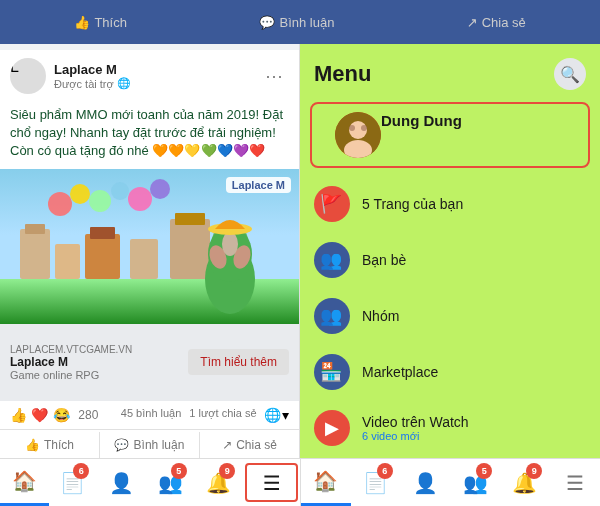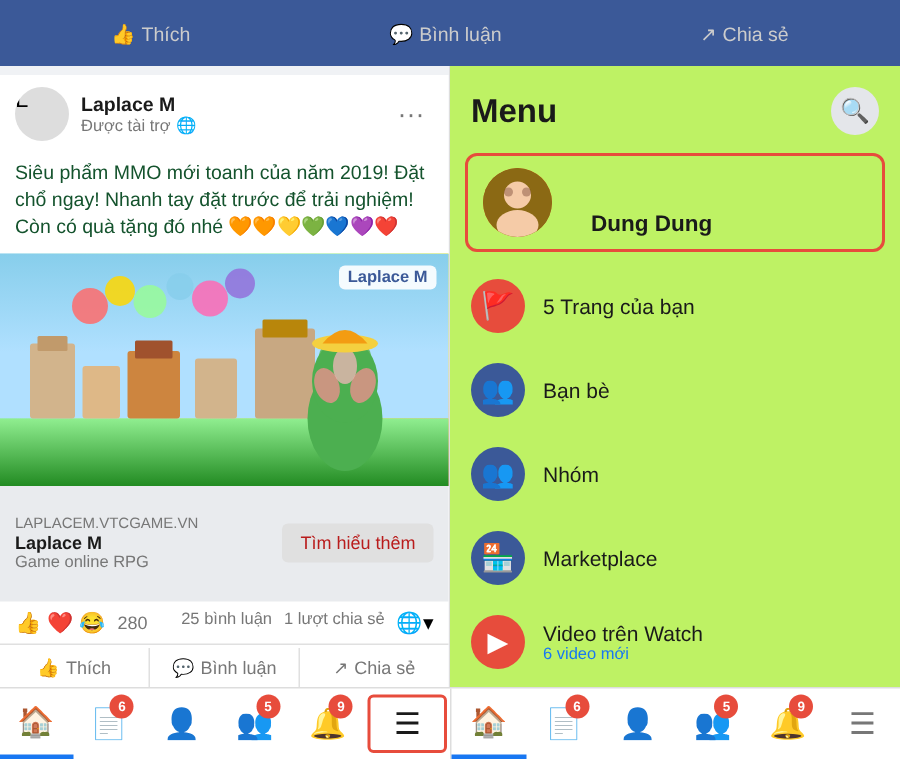--- a/index.html
+++ b/index.html
@@ -210,26 +210,26 @@
       display: flex;
       align-items: center;
       justify-content: center;
       cursor: pointer;
       font-size: 16px;
     }
 
     
     .menu-profile {
       margin: 4px 10px;
-      padding: 8px 10px;
+      padding: 8px 23px;
       border-radius: 8px;
       border: 2px solid #e74c3c;
       display: flex;
-      align-items: flex-end;
-      gap: 26px;
+      align-items: flex-start;
+      gap: 0;
       cursor: pointer;
     }
     .profile-avatar {
       width: 46px;
       height: 46px;
       border-radius: 50%;
       overflow: hidden;
       flex-shrink: 0;
     }
     .profile-avatar-inner {
@@ -458,21 +458,21 @@
       </div>
 
       <div class="post-stats">
         <div style="display:flex;align-items:center;gap:4px;">
           <span style="font-size:14px;">👍</span>
           <span style="font-size:14px;">❤️</span>
           <span style="font-size:14px;">😂</span>
           <span class="reaction-count">280</span>
         </div>
         <div style="display:flex;gap:8px;">
-          <span class="post-comment-share">25 bình luận</span>
+          <span class="post-comment-share">45 bình luận</span>
           <span class="post-comment-share">1 lượt chia sẻ</span>
           <span style="font-size:14px;">🌐▾</span>
         </div>
       </div>
 
       <div class="post-actions">
         <div class="post-action-btn">
           <span>👍</span>
           <span>Thích</span>
         </div>

